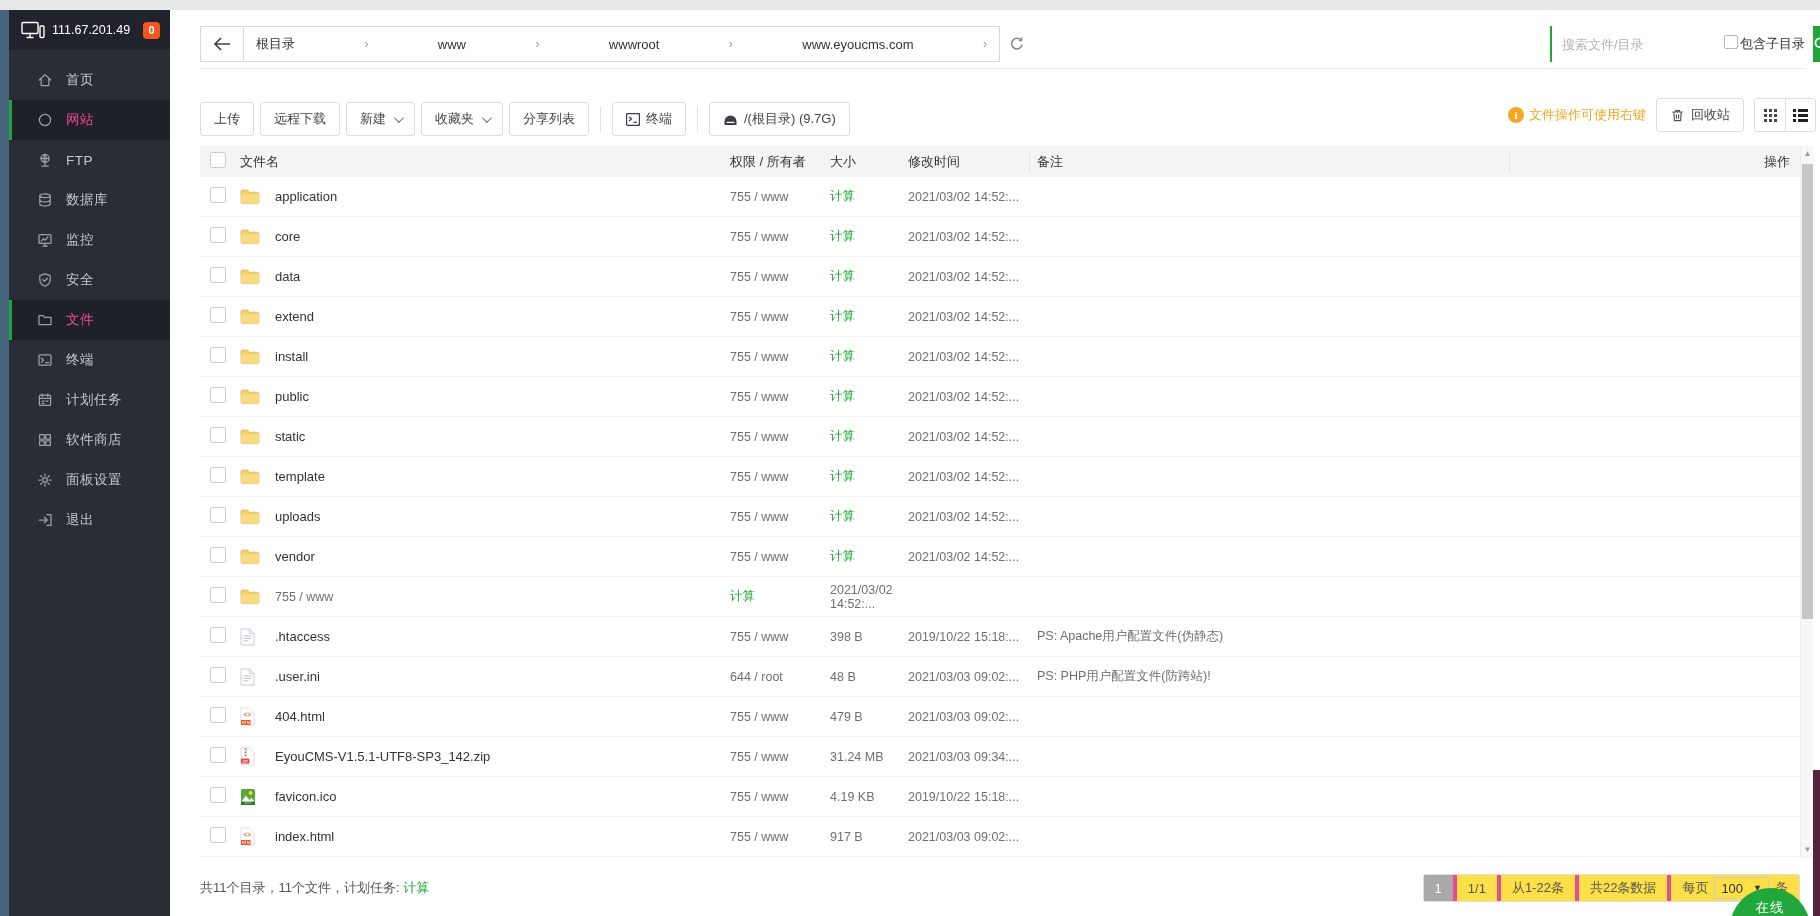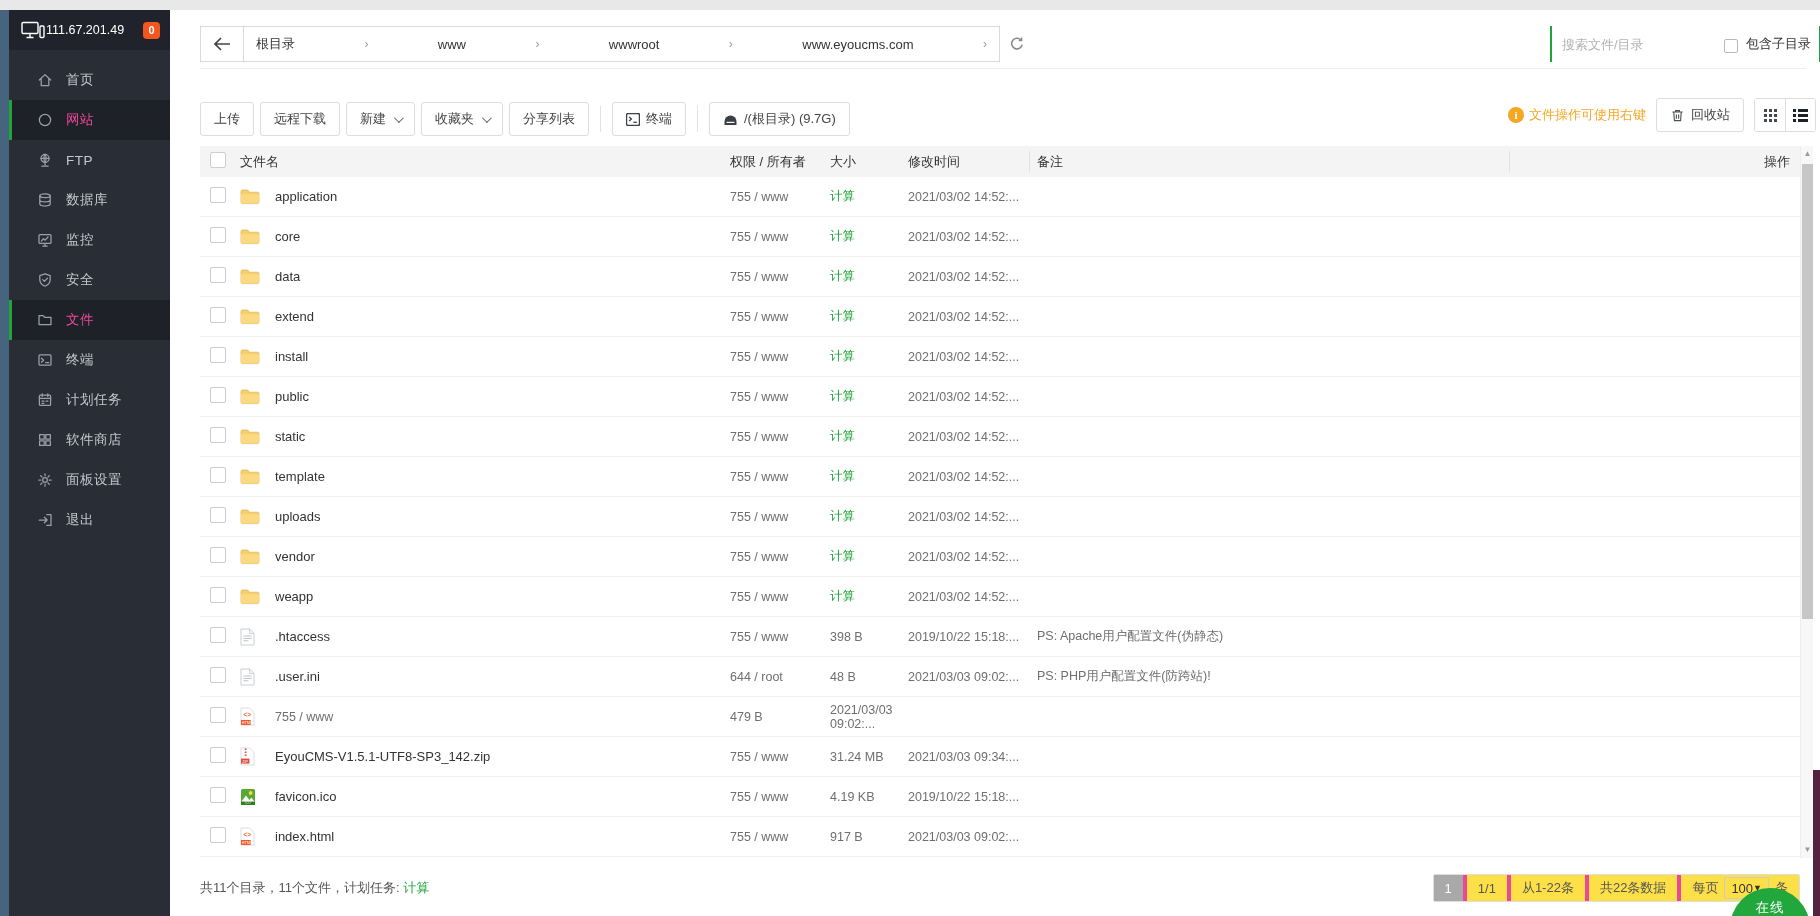--- a/index.html
+++ b/index.html
@@ -5,21 +5,21 @@
   * { margin:0; padding:0; box-sizing:border-box; }
   html,body { width:1820px; height:916px; overflow:hidden; }
   body { font-family:"Liberation Sans","DejaVu Sans",sans-serif; font-size:13px; color:#444; background:#fff; position:relative; }
 
   .top-strip { position:absolute; left:0; top:0; width:1820px; height:10px; background:#e8e8e8; }
   .left-strip { position:absolute; left:0; top:10px; width:9px; height:906px; background:#47647f; }
   .right-sliver { position:absolute; right:0; top:770px; width:7px; height:146px; background:#56233f; }
 
   
   .sidebar { position:absolute; left:9px; top:10px; width:161px; height:906px; background:#292d35; }
-  .side-head { height:40px; background:#20232b; display:flex; align-items:center; padding:0 10px 0 12px; gap:1px; }
+  .side-head { height:40px; background:#20232b; display:flex; align-items:center; padding:0 10px 0 12px; gap:7px; }
   .side-ip { color:#fff; font-size:12.5px; white-space:nowrap; }
   .msg-badge { margin-left:auto; min-width:17px; height:17px; border-radius:4px; background:#f3561f; color:#fff;
                font-size:11px; font-weight:bold; display:flex; align-items:center; justify-content:center; padding:0 3px; }
   .side-menu { padding-top:10px;text-align:center; }
   .side-item { height:40px; display:flex; align-items:center; padding-left:28px; gap:13px; color:#c3c8cf; cursor:pointer; position:relative; }
   .side-item .side-ico { width:16px; height:16px; display:inline-flex; }
   .side-item.active { background:#1e2127; color:#ec4899; }
   .side-item.active::before { content:""; position:absolute; left:0; top:0; bottom:0; width:3px; background:#20a53a; }
   .side-label { font-size:13.5px; letter-spacing:.5px; }
 
@@ -32,21 +32,21 @@
   .back-btn { width:44px; border:1px solid #d9d9d9; background:#fff; display:flex; align-items:center; justify-content:center; cursor:pointer; }
   .crumb-box { width:756px; border:1px solid #d9d9d9; border-left:none; display:flex; align-items:center; padding:0 12px; gap:8px;justify-content:space-between; }
   .crumb { color:#333; cursor:pointer; white-space:nowrap; }
   .crumb-sep { color:#999; font-size:12px; }
   .refresh-btn { width:34px; display:flex; align-items:center; justify-content:center; cursor:pointer; }
 
   
   .search-area { position:absolute; left:1380px; right:0; top:16px; height:36px; display:flex; align-items:center; }
   .search-input { width:168px; height:36px; border:none; border-left:2px solid #20a53a; padding-left:10px; font-size:13px; color:#333; outline:none; font-family:inherit; }
   .search-input::placeholder { color:#b3b3b3; }
-  .subdir { display:flex; align-items:flex-end; gap:8px; margin-left:6px; cursor:pointer; white-space:nowrap; color:#333; }
+  .subdir { display:flex; align-items:flex-start; gap:2px; margin-left:6px; cursor:pointer; white-space:nowrap; color:#333; }
   .cb { width:14px; height:14px; border:1px solid #b9b9b9; border-radius:2px; background:#fff; display:inline-block; }
   .search-btn { margin-left:8px; width:33px; height:36px; background:#20a53a; border:none; display:flex; align-items:center; justify-content:center; cursor:pointer; }
 
   
   .toolbar { position:absolute; left:30px; top:88px; height:42px; display:flex; align-items:center; gap:6px; }
   .tbtn { height:34px; border:1px solid #ddd; border-radius:3px; background:#fff; display:inline-flex; align-items:center; padding:0 13px; gap:6px; font-size:13px; color:#444; cursor:pointer; white-space:nowrap; font-family:inherit; }
   .caret { width:7px; height:7px; border-right:1.4px solid #666; border-bottom:1.4px solid #666; transform:rotate(45deg) translateY(-2px); display:inline-block; margin-left:2px; }
   .vsep { width:1px; height:26px; background:#e2e2e2; margin:0 5px; }
   .toolbar-right { position:absolute; right:4px; top:88px; height:34px; display:flex; align-items:center; gap:10px; }
   .hint { color:#f5a623; display:flex; align-items:center; gap:5px; }
@@ -77,21 +77,21 @@
   .sbar .arr.up { top:2px; }
   .sbar .arr.down { bottom:2px; }
   .sthumb { position:absolute; left:1px; top:18px; width:11px; height:455px; background:#c6c6c6; cursor:pointer; }
 
   
   .foot { position:absolute; left:30px; right:20px; top:852px; height:52px; display:flex; align-items:center; color:#555; }
   .foot .green { color:#20a53a; cursor:pointer; }
   .pager { margin-left:auto; display:flex; align-items:stretch; border:1px solid #ddd; border-radius:2px; overflow:hidden; height:28px; }
   .pseg { display:flex; align-items:center; padding:0 11px; border-left:4px solid #ec4899; color:#555; white-space:nowrap; background:#fde047; }
   .pseg.cur { border-left:none; background:#a9a9a9; color:#fff; min-width:28px; justify-content:center; cursor:pointer; }
-  .psel { border:1px solid #ccc; border-radius:2px; height:22px; display:inline-flex; align-items:center; padding:0 6px; margin:0 6px; color:#333; cursor:pointer; }
+  .psel { border:1px solid #ccc; border-radius:2px; height:22px; display:inline-flex; align-items:center; padding:0 6px; margin:0 6px; gap:10px; color:#333; cursor:pointer; }
   .psel .tri { font-size:9px; color:#333; }
 
   .online { position:absolute; right:10px; top:878px; width:80px; height:80px; border-radius:50%; background:#21a73c; color:#fff; text-align:center; font-size:13.5px; padding-top:11px; letter-spacing:1px; }
 
   svg { display:block; }
 </style>
 </head>
 <body>
 
 <div class="top-strip"></div>
@@ -530,21 +530,20 @@
       <div class="trow">
     <div class="c c-check"><span class="cb-row"></span></div>
     <div class="c c-ico">
           <span>
             <svg width="20" height="16" viewBox="0 0 20 16">
               <path d="M1 2.6C1 1.7 1.7 1 2.5 1h5.1l1.8 2.2h8.1c.8 0 1.5.7 1.5 1.6V13c0 .9-.7 1.6-1.5 1.6h-15C1.7 14.6 1 13.9 1 13Z" fill="#F5CF6B" stroke="#E2B757" stroke-width=".8"></path>
               <path d="M1 5.2h18V13c0 .9-.7 1.6-1.5 1.6h-15C1.7 14.6 1 13.9 1 13Z" fill="#F9DA83"></path>
             </svg>
           </span>
         </div>
-    <div class="c c-name">weapp</div>
     <div class="c c-perm">755 / www</div>
     <div class="c c-size green">计算</div>
     <div class="c c-mtime">2021/03/02 14:52:...</div>
     <div class="c c-note"></div>
     <div class="c c-action"></div>
   </div>
       <div class="trow">
     <div class="c c-check"><span class="cb-row"></span></div>
     <div class="c c-ico">
           <span>
@@ -585,20 +584,21 @@
     <div class="c c-ico">
           <span>
             <svg width="15" height="19" viewBox="0 0 15 19">
               <path d="M1 1h8.6L14 5.4V18H1Z" fill="#fff" stroke="#d9dde1"></path>
               <text x="7.2" y="9.6" font-size="6.4" fill="#ef6a3a" text-anchor="middle" font-weight="bold">&lt;&gt;</text>
               <rect x="1" y="13" width="9.6" height="5" fill="#f05a28"></rect>
               <text x="5.8" y="17" font-size="3.8" fill="#fff" text-anchor="middle">HTM</text>
             </svg>
           </span>
         </div>
+    <div class="c c-name">404.html</div>
     <div class="c c-perm">755 / www</div>
     <div class="c c-size">479 B</div>
     <div class="c c-mtime">2021/03/03 09:02:...</div>
     <div class="c c-note"></div>
     <div class="c c-action"></div>
   </div>
       <div class="trow">
     <div class="c c-check"><span class="cb-row"></span></div>
     <div class="c c-ico">
           <span>

